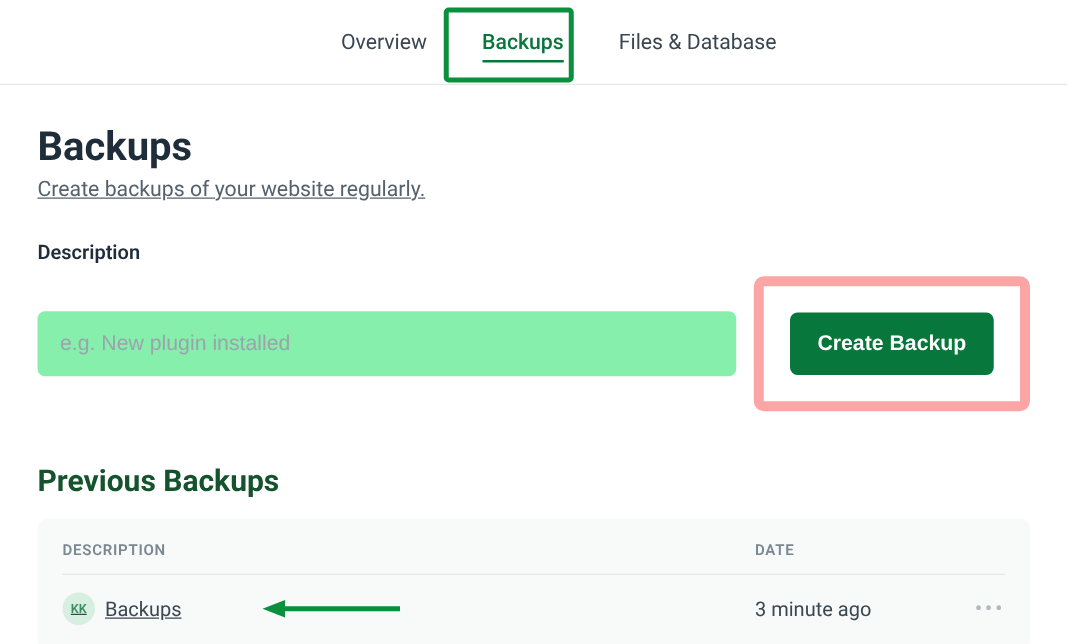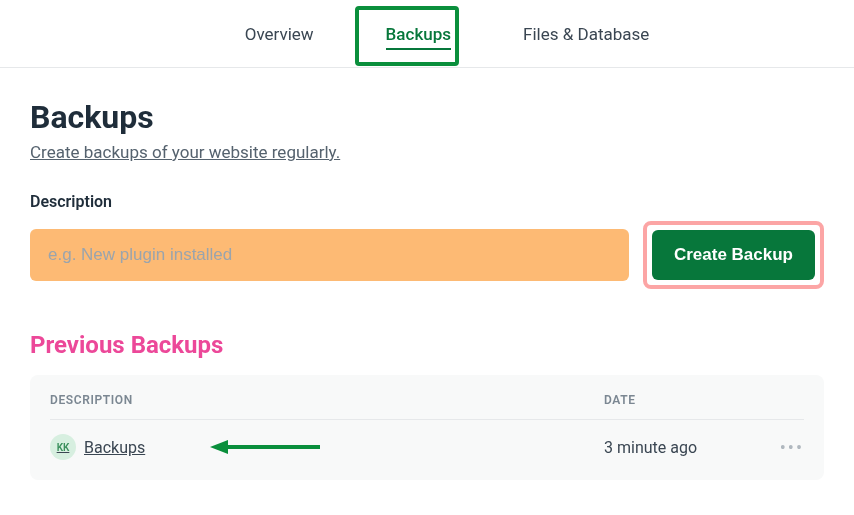--- a/index.html
+++ b/index.html
@@ -8,21 +8,21 @@
       color: #1f2d3a;
       width: 854px;
       height: 515px;
       background: #fff;
       overflow: hidden;
     }
     .tabs {
       display: flex;
       justify-content: center;
       align-items: center;
-      gap: 60px;
+      gap: 32px;
       height: 68px;
       border-bottom: 1px solid #e6e8ea;
       position: relative;
       padding-left: 40px;
     }
     .tab {
       font-size: 17px;
       color: #3a4652;
       padding: 22px 6px;
       cursor: pointer;
@@ -73,50 +73,50 @@
       margin-bottom: 10px;
     }
     .form-row {
       display: flex;
       align-items: center;
       gap: 14px;
     }
     .desc-input {
       flex: 1;
       height: 52px;
-      background: #fdba74;
+      background: #86efac;
       border: none;
       border-radius: 6px;
       padding: 0 18px;
       font-size: 17px;
       color: #55626e;
       outline: none;
     }
     .desc-input::placeholder { color: #9aa4ad; }
     .create-wrap {
       position: relative;
-      padding: 5px;
-      border: 4px solid #fca5a5;
+      padding: 21px;
+      border: 8px solid #fca5a5;
       border-radius: 8px;
     }
     .create-btn {
       background: #07773b;
       color: #fff;
       border: none;
       border-radius: 6px;
       height: 50px;
       padding: 0 22px;
       font-size: 17px;
       font-weight: 600;
       cursor: pointer;
     }
     .prev-title {
       font-size: 24px;
       font-weight: 700;
-      color: #ec4899;
+      color: #14532d;
       margin-top: 42px;
       margin-bottom: 16px;
     }
     .table-card {
       background: #f8f9f9;
       border-radius: 8px;
       padding: 0 20px 6px 20px;
     }
     .table-head {
       display: flex;

